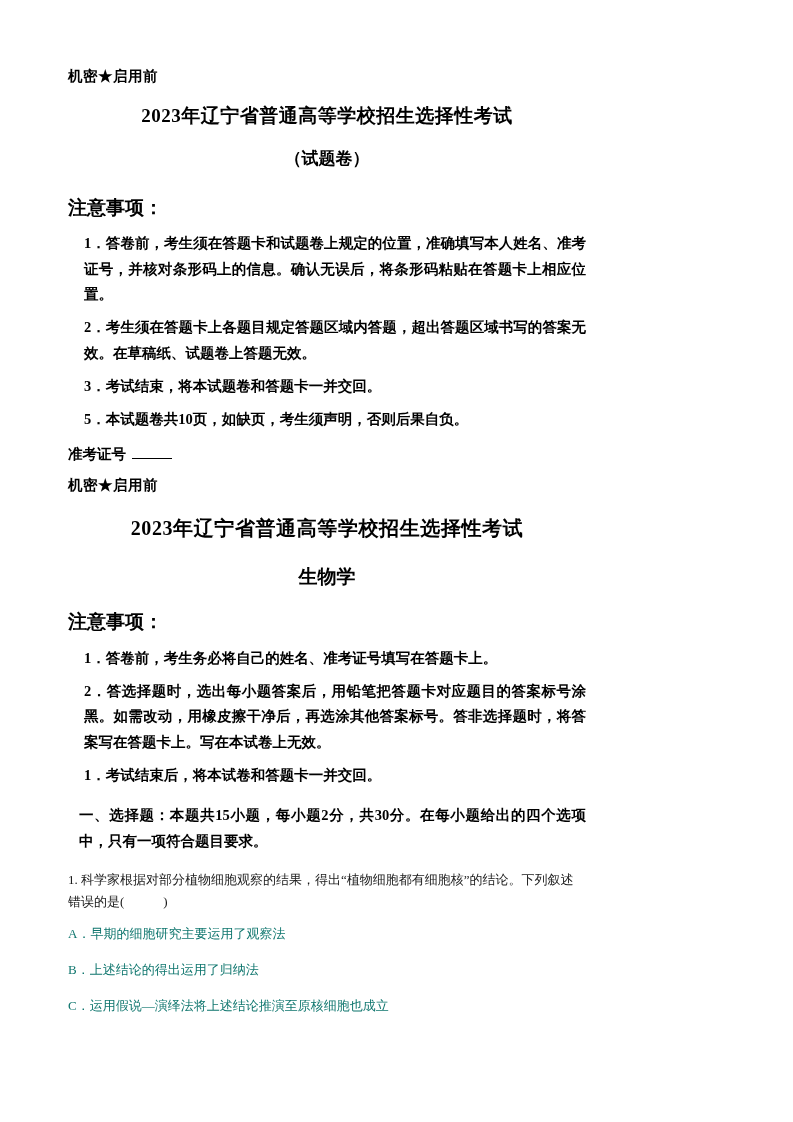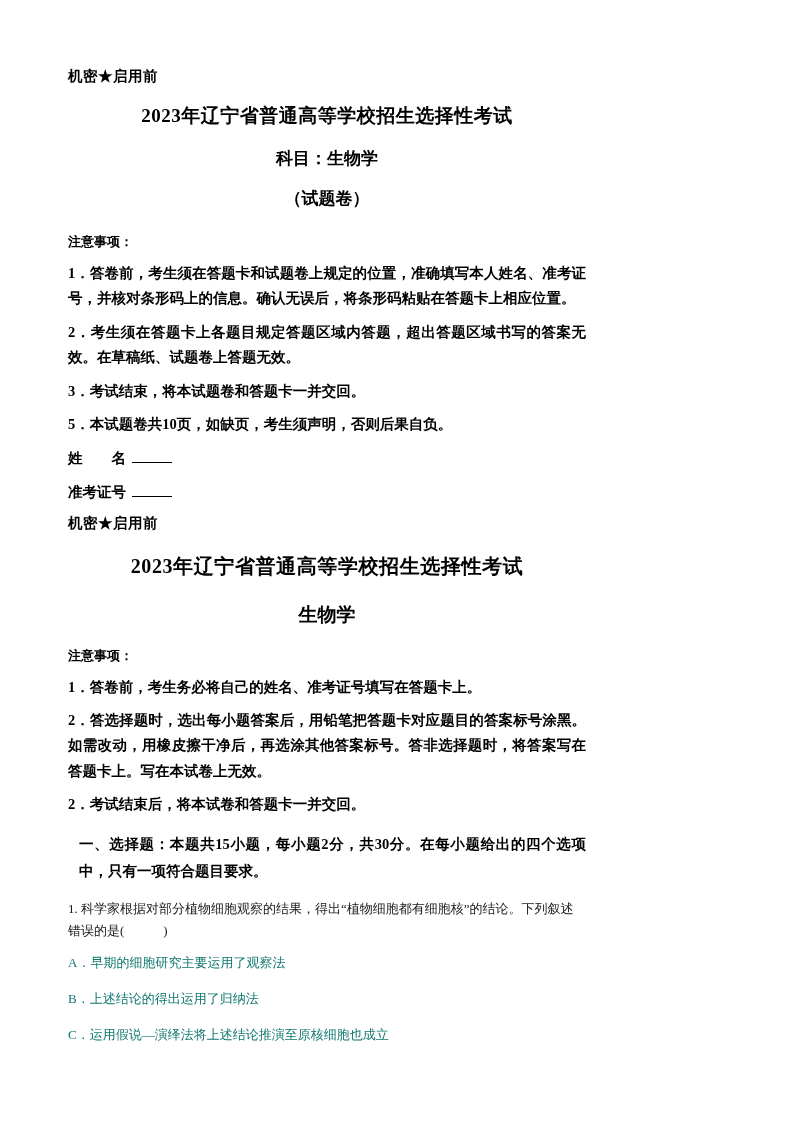--- a/index.html
+++ b/index.html
@@ -44,29 +44,29 @@
     line-height: 1.5;
   }
   .title-paren {
     text-align: center;
     font-size: 17px;
     font-weight: bold;
     margin: 14px 0 21px 0;
     line-height: 1.5;
   }
   .notice-head {
-    font-size: 13px;
+    font-size: 19px;
     font-weight: bold;
     margin: 10px 0 8px 0;
     line-height: 1.6;
   }
   .notice-item {
     font-size: 14.5px;
     font-weight: bold;
-    margin: 0 0 8px 0;
+    margin: 0 0 8px 16px;
     line-height: 1.75;
     text-align: justify;
     text-justify: inter-ideograph;
   }
   .blank-line {
     font-size: 14.5px;
     font-weight: bold;
     margin: 0 0 8px 0;
     line-height: 1.8;
   }
@@ -115,50 +115,46 @@
 </style>
 </head>
 <body>
 
 <div class="page">
 
   <div class="secret-line">机密★启用前</div>
 
   <div class="title-main">2023年辽宁省普通高等学校招生选择性考试</div>
 
-  <div class="title-sub">科目：生物学</div>
 
   <div class="title-paren">（试题卷）</div>
 
   <div class="notice-head">注意事项：</div>
 
   <div class="notice-item">1．答卷前，考生须在答题卡和试题卷上规定的位置，准确填写本人姓名、准考证号，并核对条形码上的信息。确认无误后，将条形码粘贴在答题卡上相应位置。</div>
   <div class="notice-item">2．考生须在答题卡上各题目规定答题区域内答题，超出答题区域书写的答案无效。在草稿纸、试题卷上答题无效。</div>
   <div class="notice-item">3．考试结束，将本试题卷和答题卡一并交回。</div>
   <div class="notice-item">5．本试题卷共10页，如缺页，考生须声明，否则后果自负。</div>
 
-  <div class="blank-line">
-    <span>姓　　名</span><span class="blank-underline"></span>
-  </div>
 
   <div class="blank-line">
     <span>准考证号</span><span class="blank-underline"></span>
   </div>
 
   <div class="secret-line">机密★启用前</div>
 
   <div class="title-main2">2023年辽宁省普通高等学校招生选择性考试</div>
 
   <div class="title-subject2">生物学</div>
 
   <div class="notice-head">注意事项：</div>
 
   <div class="notice-item">1．答卷前，考生务必将自己的姓名、准考证号填写在答题卡上。</div>
   <div class="notice-item">2．答选择题时，选出每小题答案后，用铅笔把答题卡对应题目的答案标号涂黑。如需改动，用橡皮擦干净后，再选涂其他答案标号。答非选择题时，将答案写在答题卡上。写在本试卷上无效。</div>
-  <div class="notice-item">2．考试结束后，将本试卷和答题卡一并交回。</div>
+  <div class="notice-item">1．考试结束后，将本试卷和答题卡一并交回。</div>
 
   <div class="section-head">一、选择题：本题共15小题，每小题2分，共30分。在每小题给出的四个选项中，只有一项符合题目要求。</div>
 
   <div class="q-stem">1. 科学家根据对部分植物细胞观察的结果，得出“植物细胞都有细胞核”的结论。下列叙述错误的是(　　　)</div>
   <div class="q-option">A．早期的细胞研究主要运用了观察法</div>
   <div class="q-option">B．上述结论的得出运用了归纳法</div>
   <div class="q-option">C．运用假说—演绎法将上述结论推演至原核细胞也成立</div>
 
 </div>
 

